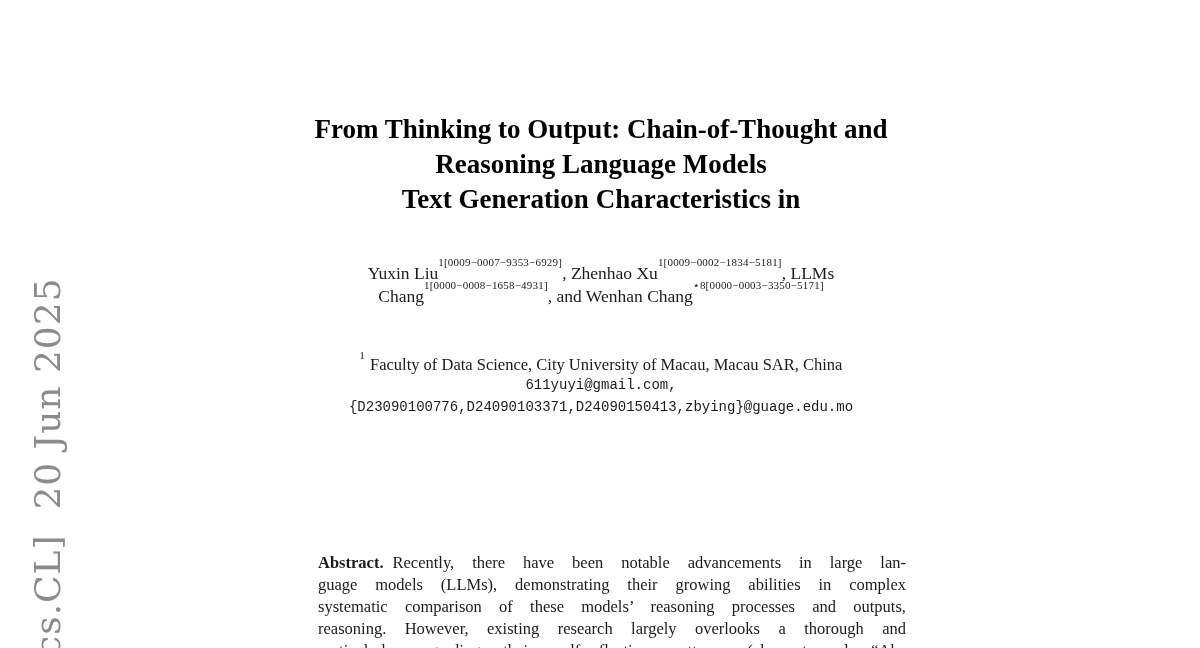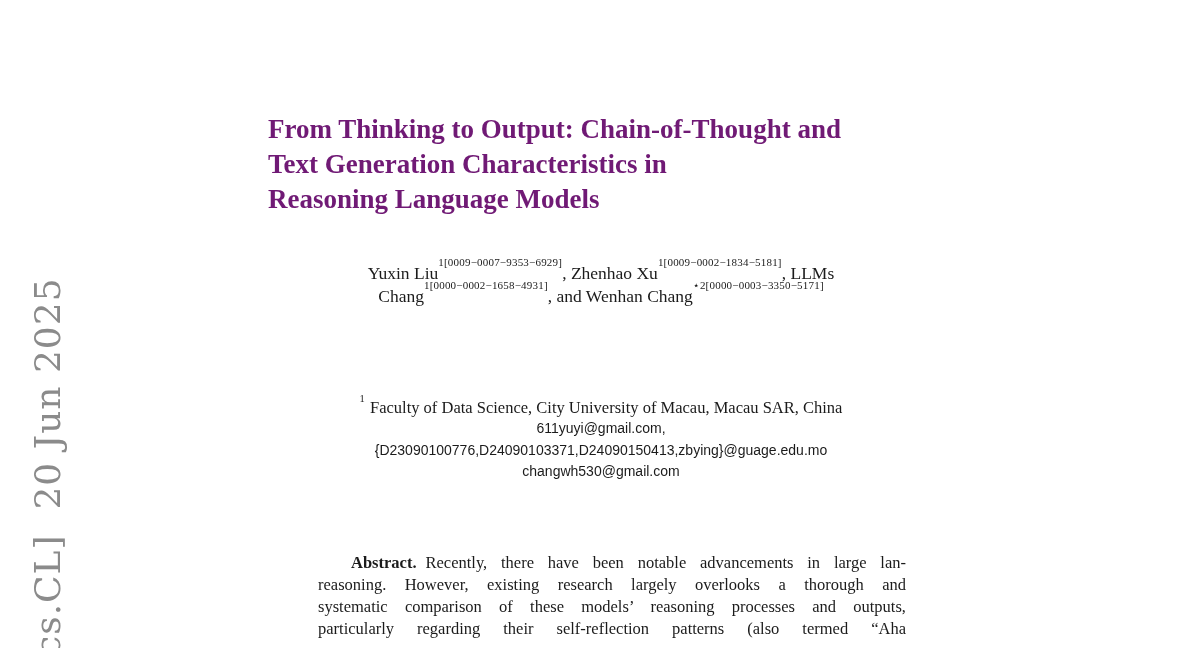--- a/index.html
+++ b/index.html
@@ -15,75 +15,75 @@
     position:absolute; left:27px; top:656px;
     transform:rotate(-90deg); transform-origin:0 0;
     font-family:"DejaVu Serif","Liberation Serif",serif;
     font-size:36px; letter-spacing:1px; color:#8b8b8b;
     white-space:pre;
   }
   .content { position:absolute; left:268px; top:0; width:666px; height:100%; }
 
   .title {
     position:absolute; top:112px; width:100%;
-    font-weight:bold; font-size:27px; line-height:35px;
-    color:#701a75;
+    text-align:center; font-weight:bold; font-size:27px; line-height:35px;
+    color:#000000;
   }
   .authors {
     position:absolute; top:262px; width:100%;
     text-align:center; font-size:17.5px; line-height:23px;
   }
   sup.orcid, sup.affil-marker {
     font-size:11px; line-height:0; position:relative; top:-6px;
     letter-spacing:0.2px;
   }
   sup.affil-marker { font-size:10.5px; top:-5px; margin-right:5px; }
   .affils {
     position:absolute; top:354px; width:100%;
-    text-align:center; font-size:16.5px; line-height:21.4px;margin-top:43px;
+    text-align:center; font-size:16.5px; line-height:21.4px;
   }
   .mono {
-    font-family:Liberation Sans, sans-serif;
+    font-family:Liberation Mono, monospace;
     font-size:14px;
   }
   .abstract {
     position:absolute; top:552px; left:50px; width:588px;
     font-size:16.5px; line-height:22px;
   }
   .abs-line { text-align:justify; text-align-last:justify; }
-  .abs-label { font-weight:bold; padding-right:9px;margin-left:33px; }
+  .abs-label { font-weight:bold; padding-right:9px; }
 </style>
 </head>
 <body>
 
 <div class="page">
 
   <div class="watermark">cs.CL]  20 Jun 2025</div>
 
   <div class="content">
 
     <div class="title">
       <div>From Thinking to Output: Chain-of-Thought and</div>
+      <div>Reasoning Language Models</div>
       <div>Text Generation Characteristics in</div>
-      <div>Reasoning Language Models</div>
     </div>
 
     <div class="authors">
       <div><span>Yuxin Liu</span><sup class="orcid">1[0009−0007−9353−6929]</sup><span>, Zhenhao Xu</span><sup class="orcid">1[0009−0002−1834−5181]</sup><span>, LLMs</span></div>
-      <div><span>Chang</span><sup class="orcid">1[0000−0002−1658−4931]</sup><span>, and Wenhan Chang</span><sup class="orcid">⋆2[0000−0003−3350−5171]</sup></div>
+      <div><span>Chang</span><sup class="orcid">1[0000−0008−1658−4931]</sup><span>, and Wenhan Chang</span><sup class="orcid">⋆8[0000−0003−3350−5171]</sup></div>
     </div>
 
     <div class="affils">
       <div><sup class="affil-marker">1</sup><span>Faculty of Data Science, City University of Macau, Macau SAR, China</span></div>
       <div class="mono">611yuyi@gmail.com,</div>
       <div class="mono">{D23090100776,D24090103371,D24090150413,zbying}@guage.edu.mo</div>
-      <div class="mono">changwh530@gmail.com</div>
     </div>
 
     <div class="abstract">
       <div class="abs-line"><span class="abs-label">Abstract.</span><span>Recently, there have been notable advancements in large lan-</span></div>
+      <div class="abs-line">guage models (LLMs), demonstrating their growing abilities in complex</div>
+      <div class="abs-line">systematic comparison of these models’ reasoning processes and outputs,</div>
       <div class="abs-line">reasoning. However, existing research largely overlooks a thorough and</div>
-      <div class="abs-line">systematic comparison of these models’ reasoning processes and outputs,</div>
       <div class="abs-line">particularly regarding their self-reflection patterns (also termed “Aha</div>
     </div>
 
   </div>
 </div>
 
 </body></html>

